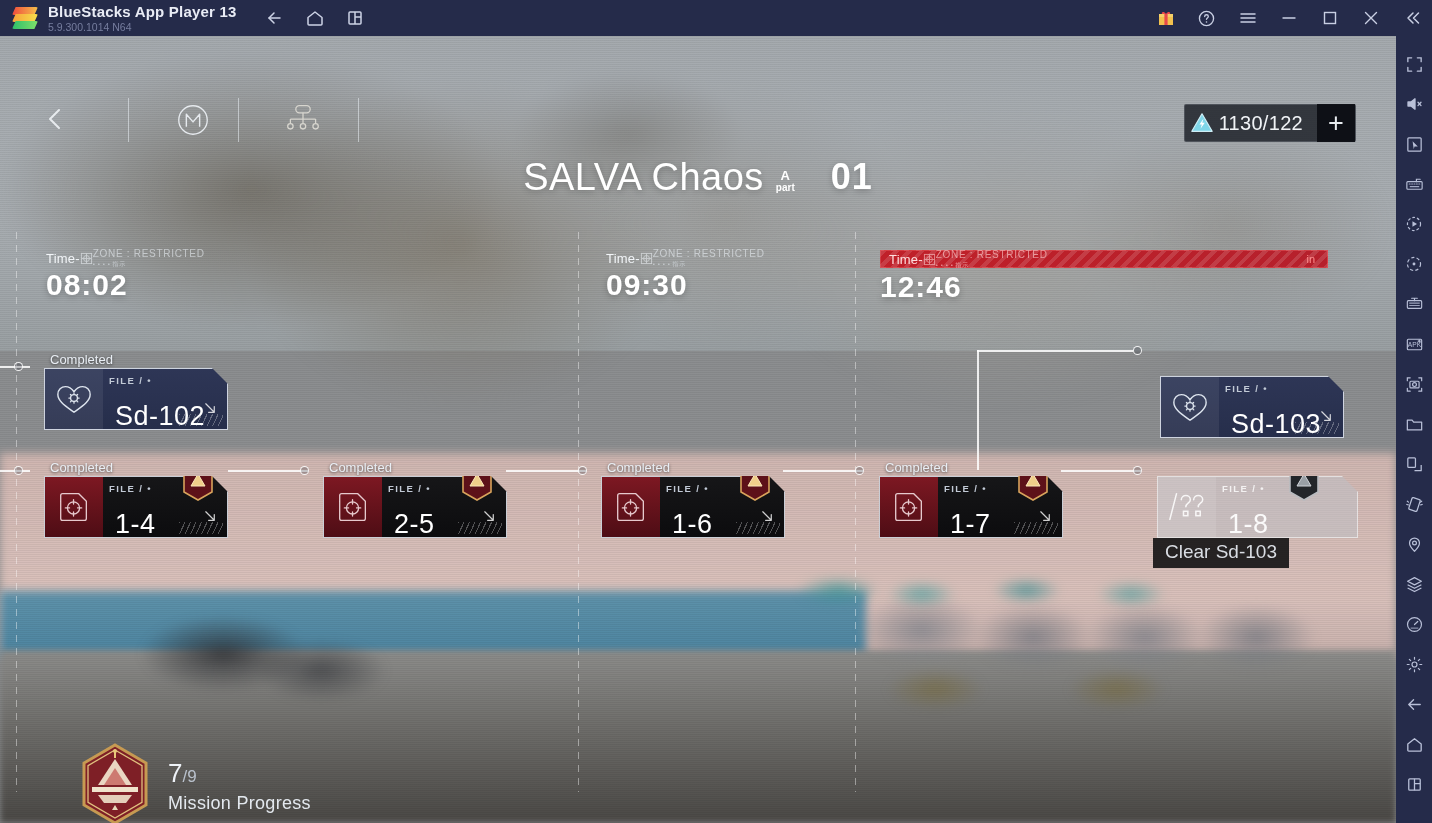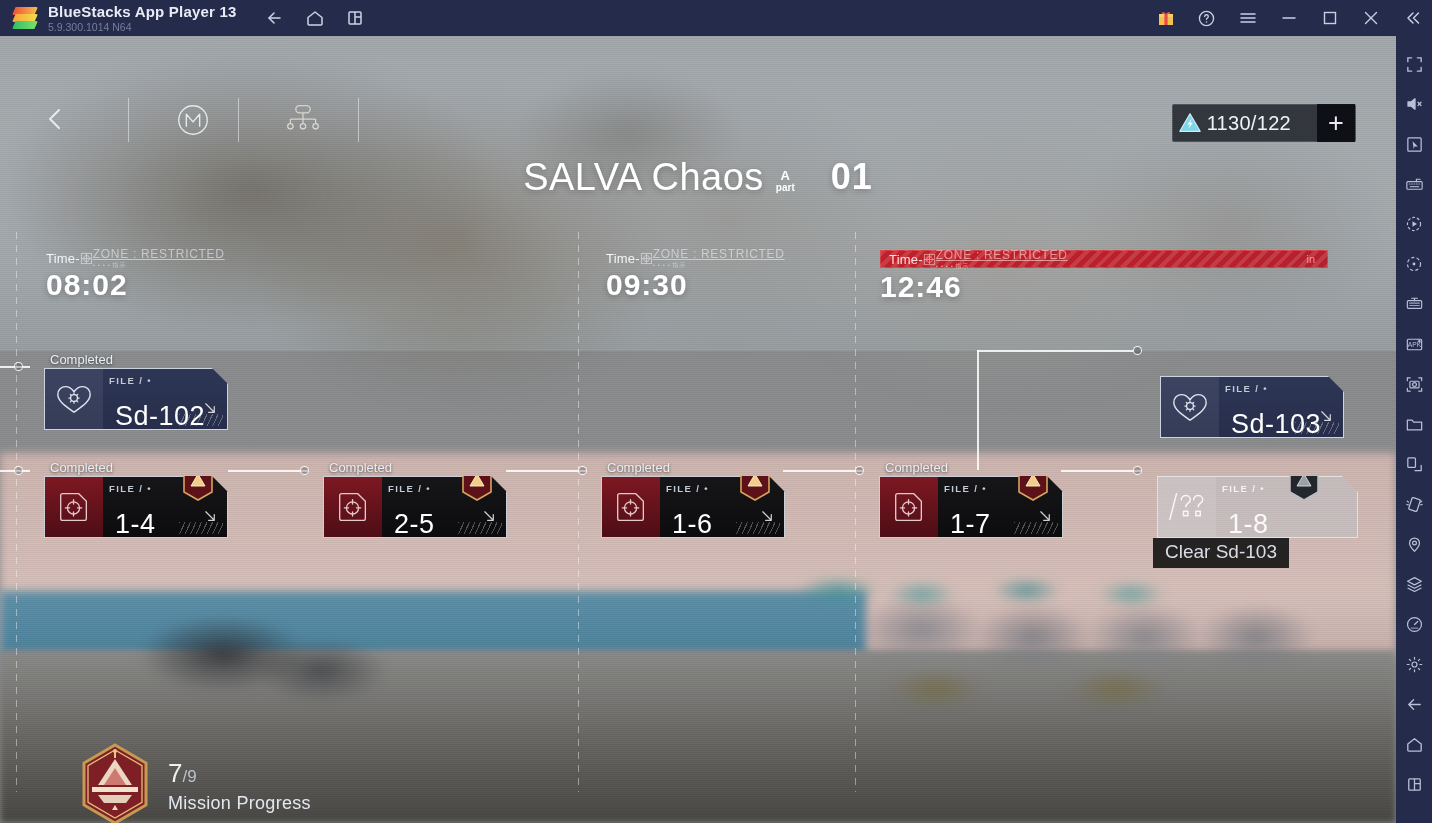--- a/index.html
+++ b/index.html
@@ -132,21 +132,21 @@
     display:flex; align-items:center; justify-content:center; color:#d8d6cf; }
 
   #currency {
     position:absolute; right:40px; top:68px; height:38px;
     display:flex; align-items:center;
     background: rgba(22,26,34,.80);
     border: 1px solid rgba(180,190,200,.22);
     border-radius: 2px;
   }
   #cur-icon { width:34px; height:38px; display:flex; align-items:center; justify-content:center; }
-  #cur-val { color:#f0f3f6; font-size:20px; letter-spacing:.3px; padding-right:26px; }
+  #cur-val { color:#f0f3f6; font-size:20px; letter-spacing:.3px; padding-right:14px; }
   #cur-plus {
     width:38px; height:38px; background: rgba(10,12,18,.9);
     display:flex; align-items:center; justify-content:center;
     color:#e8ecf0; font-size:27px; font-weight:300; line-height:1;
   }
 
   
   #stage-title {
     position:absolute; left:0; top:118px; width:1396px;
     display:flex; align-items:flex-end; justify-content:center; gap:0;
@@ -168,21 +168,21 @@
   }
 
   
   .tl { position:absolute; }
   .tl-bar {
     display:flex; align-items:center; height:16px; 
     padding: 0 4px 0 0;
   }
   .tl-word { color:#f2f5f8; font-size:13px; letter-spacing:.2px; }
   .tl-zone { display:flex; flex-direction:column; line-height:1; opacity:.62; }
-  .tl-zone .z1 { font-size:12px; color:#e7ecf1; letter-spacing:.7px;text-decoration:underline; }
+  .tl-zone .z1 { font-size:10px; color:#e7ecf1; letter-spacing:.7px; }
   .tl-zone .z2 { font-size:6px; color:#dfe5eb; letter-spacing:.6px; margin-top:2px; }
   .tl-time { color:#fff; font-size:30px; font-weight:bold; letter-spacing:1px; margin-top:2px;
      text-shadow:0 2px 6px rgba(0,0,0,.25); }
   .tl-glyph { width:13px; height:13px; opacity:.6; }
 
   
   #tl-alert .tl-bar {
     background:
       repeating-linear-gradient(135deg, rgba(255,255,255,.13) 0 4px, rgba(255,255,255,0) 4px 9px),
       linear-gradient(90deg,#c02029,#b6202c);

